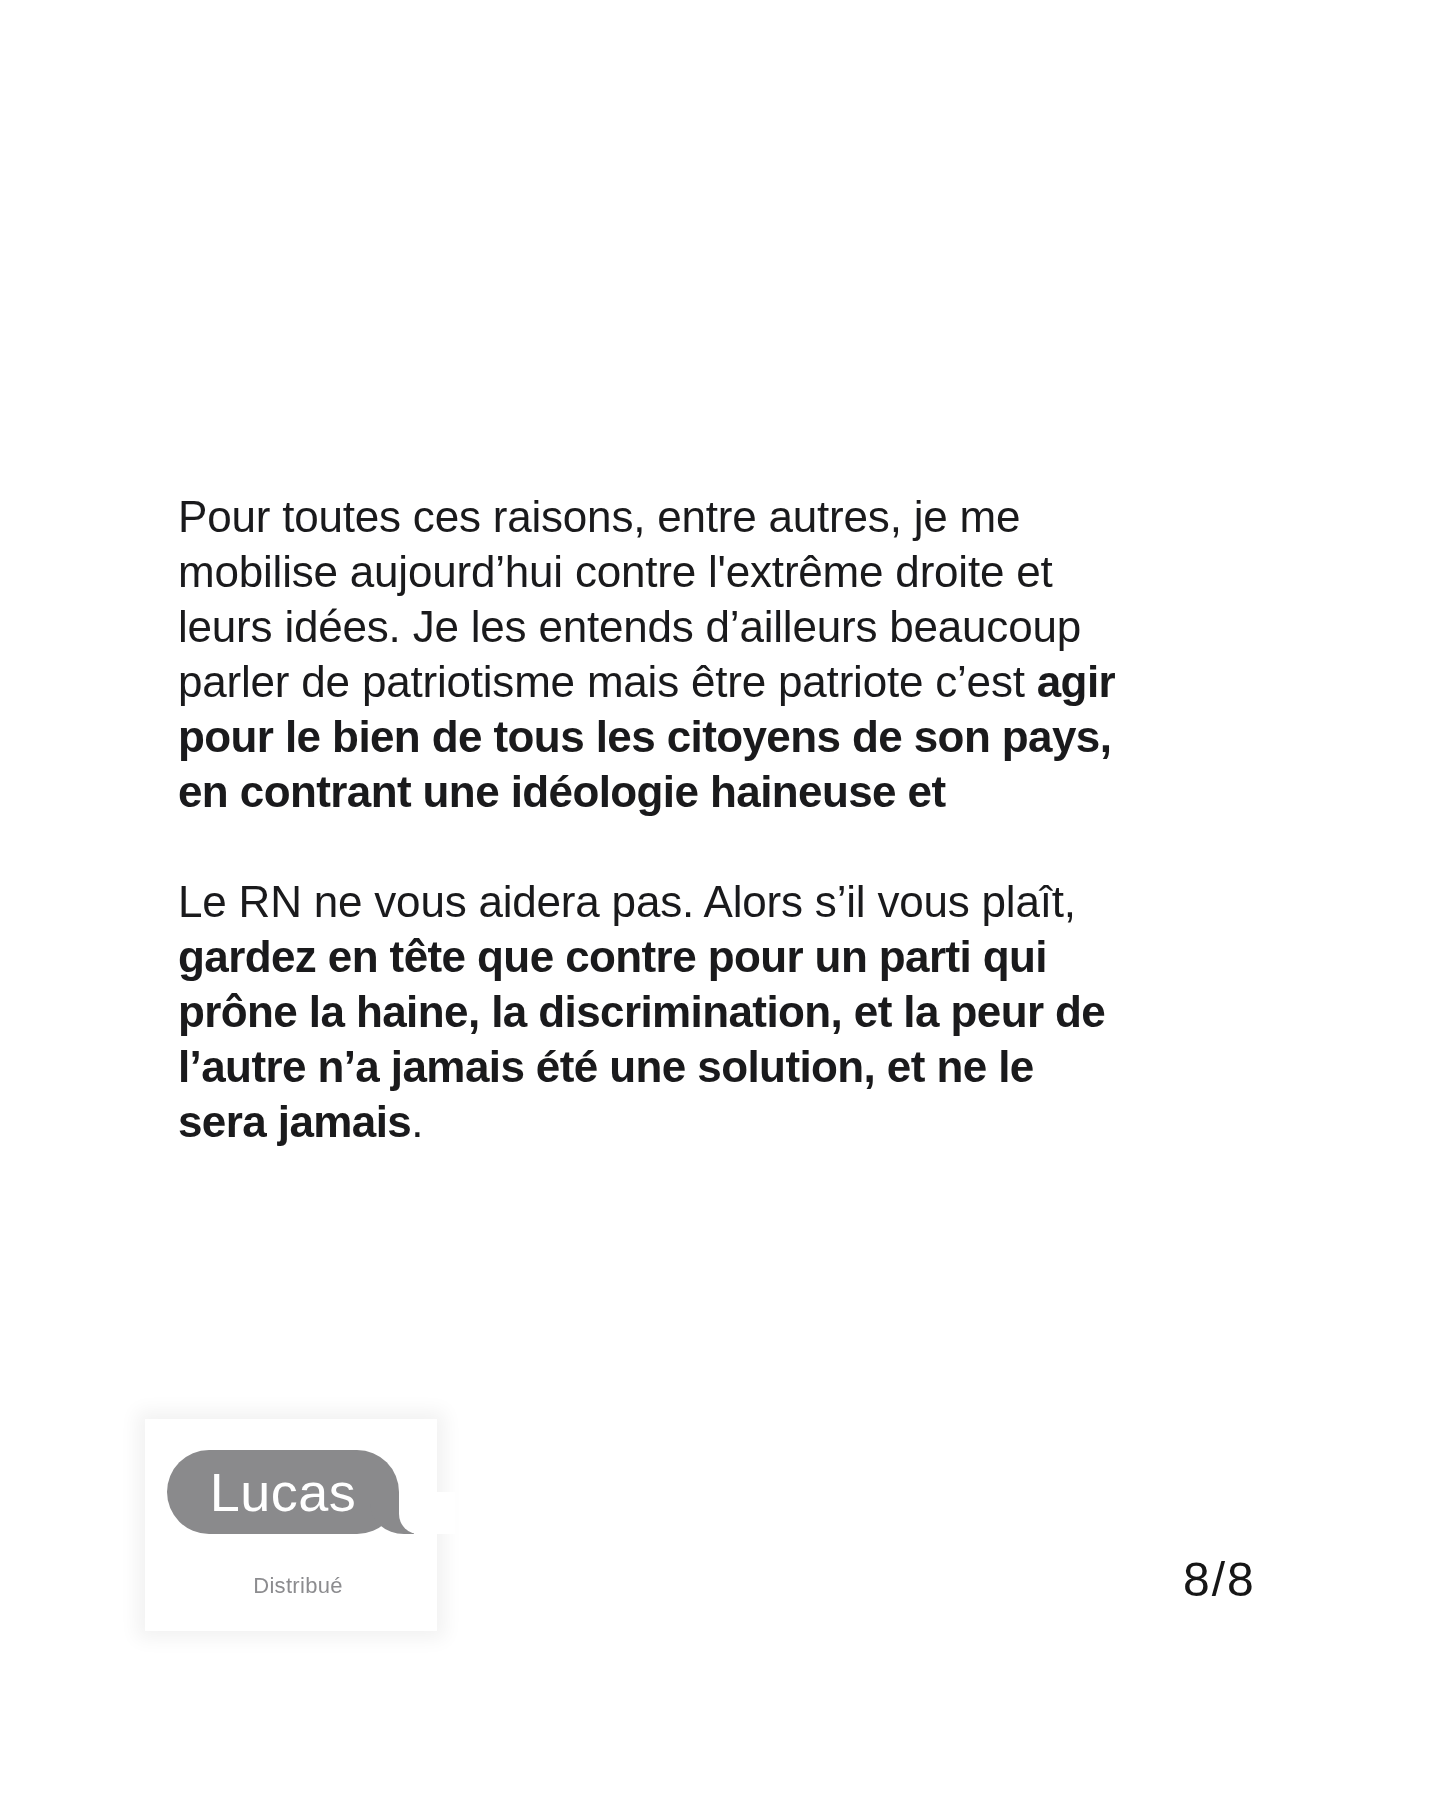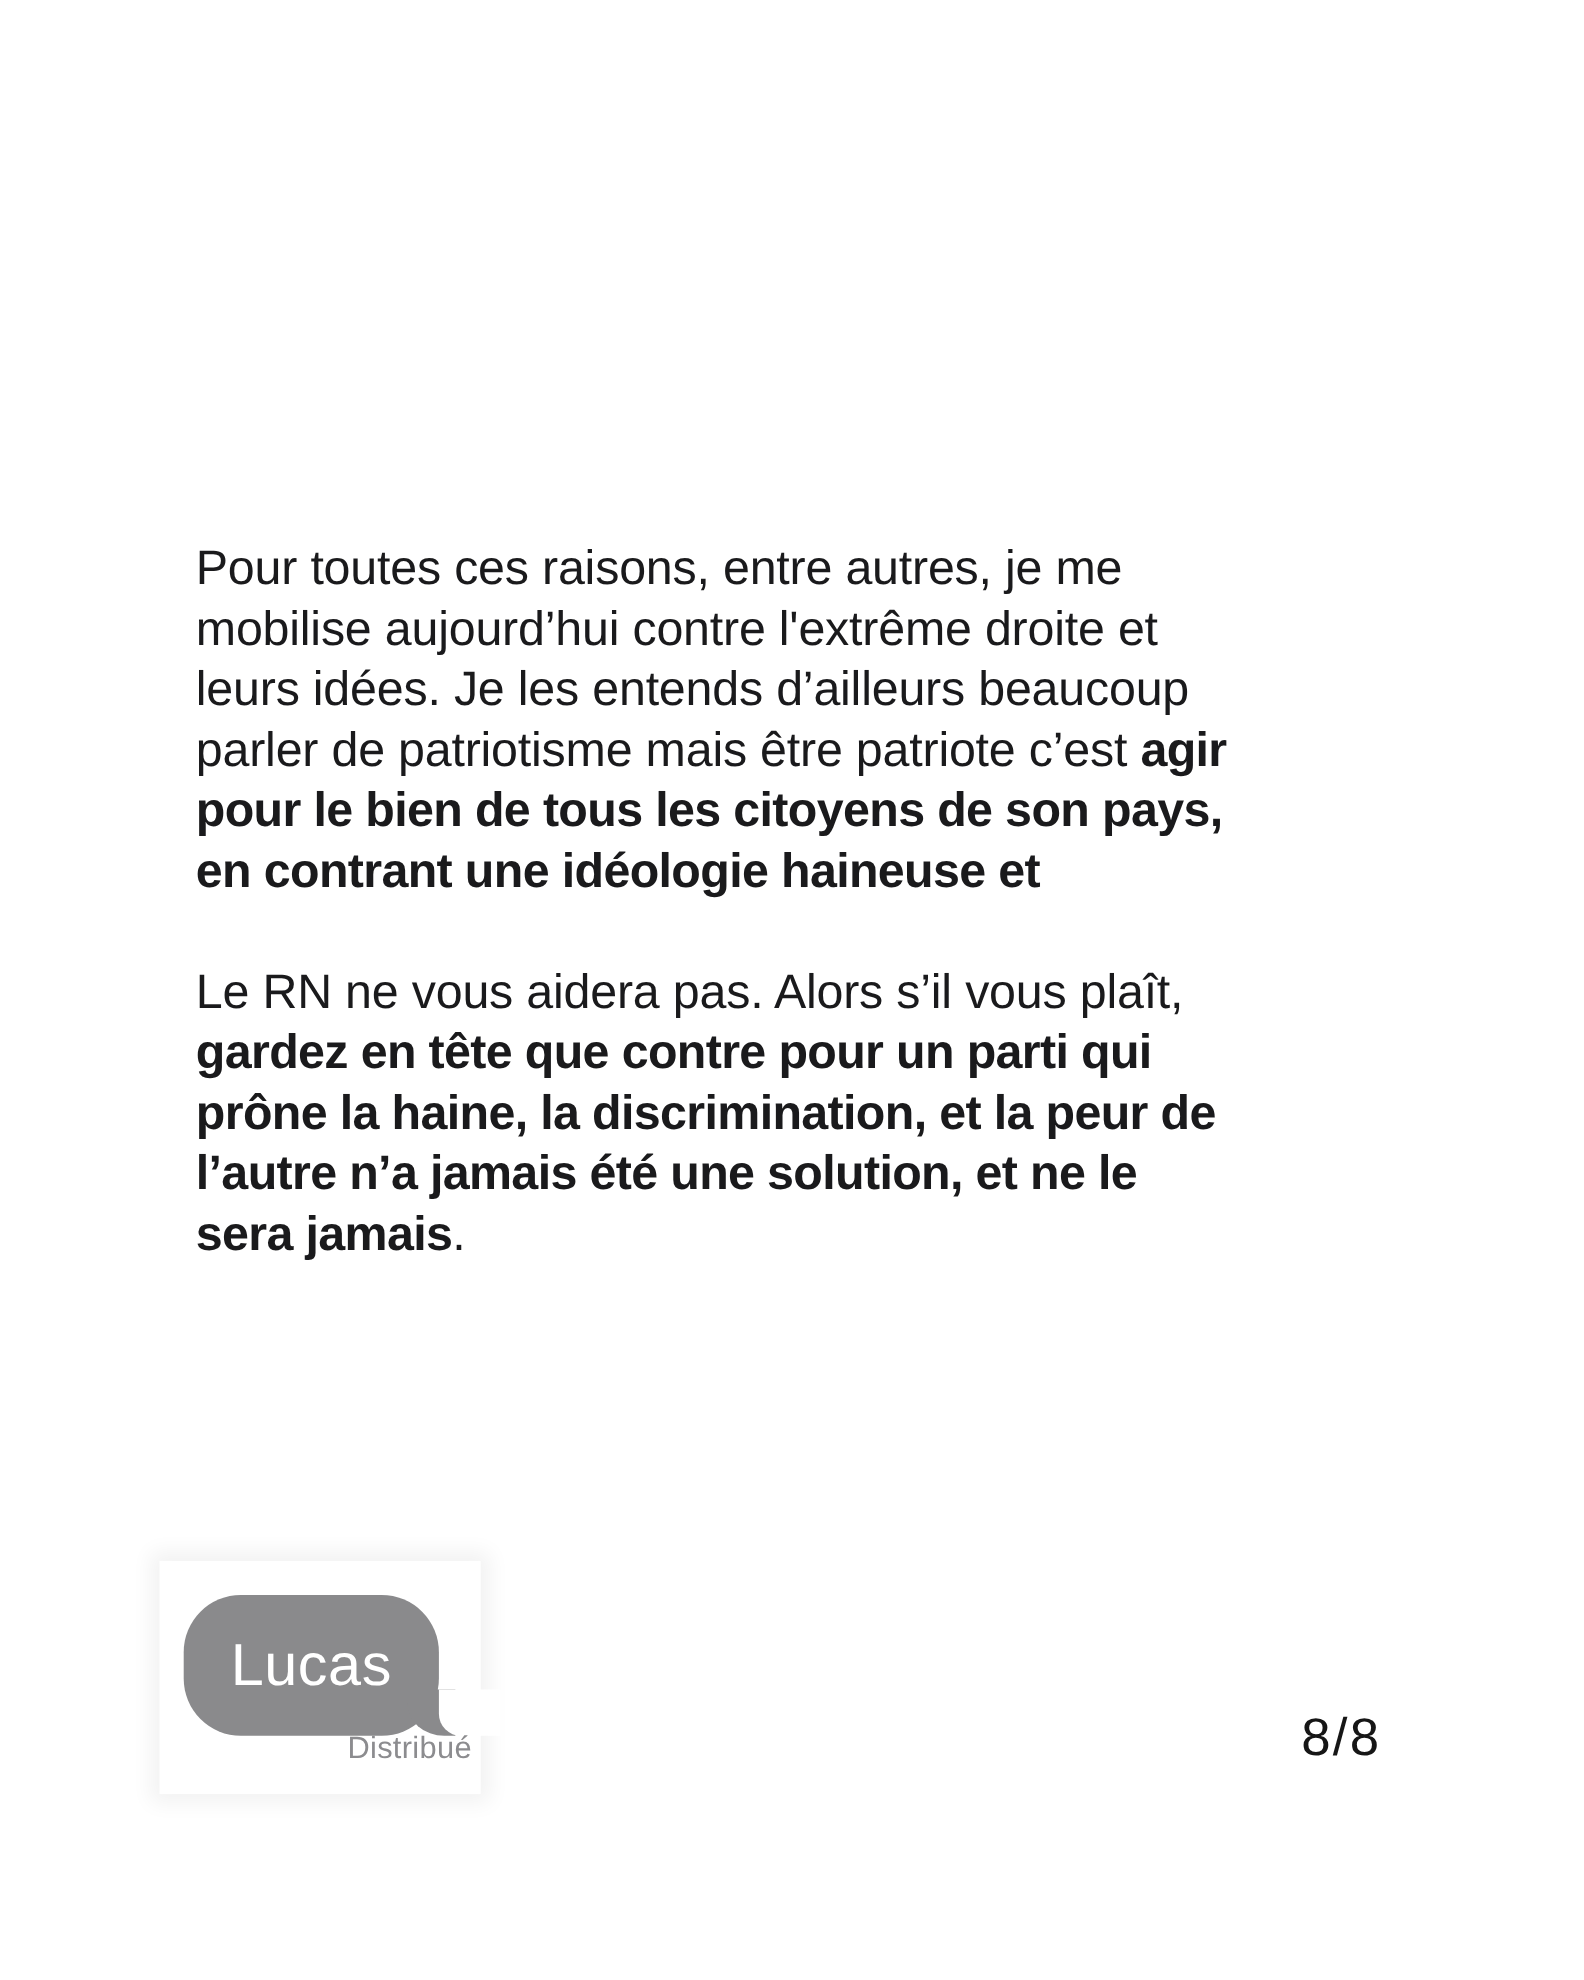--- a/index.html
+++ b/index.html
@@ -37,21 +37,21 @@
   .paste-region{
     position:absolute;
     left:145px;top:1419px;
     width:292px;height:212px;
     background:#ffffff;
     box-shadow:0 0 18px 8px rgba(0,0,0,0.055);
   }
   .bubble{
     position:absolute;
     left:22px;top:31px;
-    width:232px;height:128px;
+    width:232px;height:84px;
     background:var(--bubble-color);
     border-radius:52px;
     display:flex;align-items:center;justify-content:center;
     color:#ffffff;
     font-size:54px;
     font-weight:400;
     letter-spacing:0.5px;
   }
   
   .bubble::before{
@@ -67,22 +67,22 @@
     position:absolute;
     right:-56px;bottom:0;
     width:56px;height:42px;
     background:#ffffff;
     border-bottom-left-radius:20px;
   }
   .status{
     position:absolute;
     left:22px;top:154px;
     width:262px;
-    text-align:right;
-    font-size:28px;
+    text-align:center;
+    font-size:22px;
     font-weight:500;
     letter-spacing:0.3px;
     color:var(--status-color);
   }
   .pagination{
     position:absolute;
     left:1183px;top:1552px;
     font-size:48px;
     font-weight:400;
     letter-spacing:2px;

